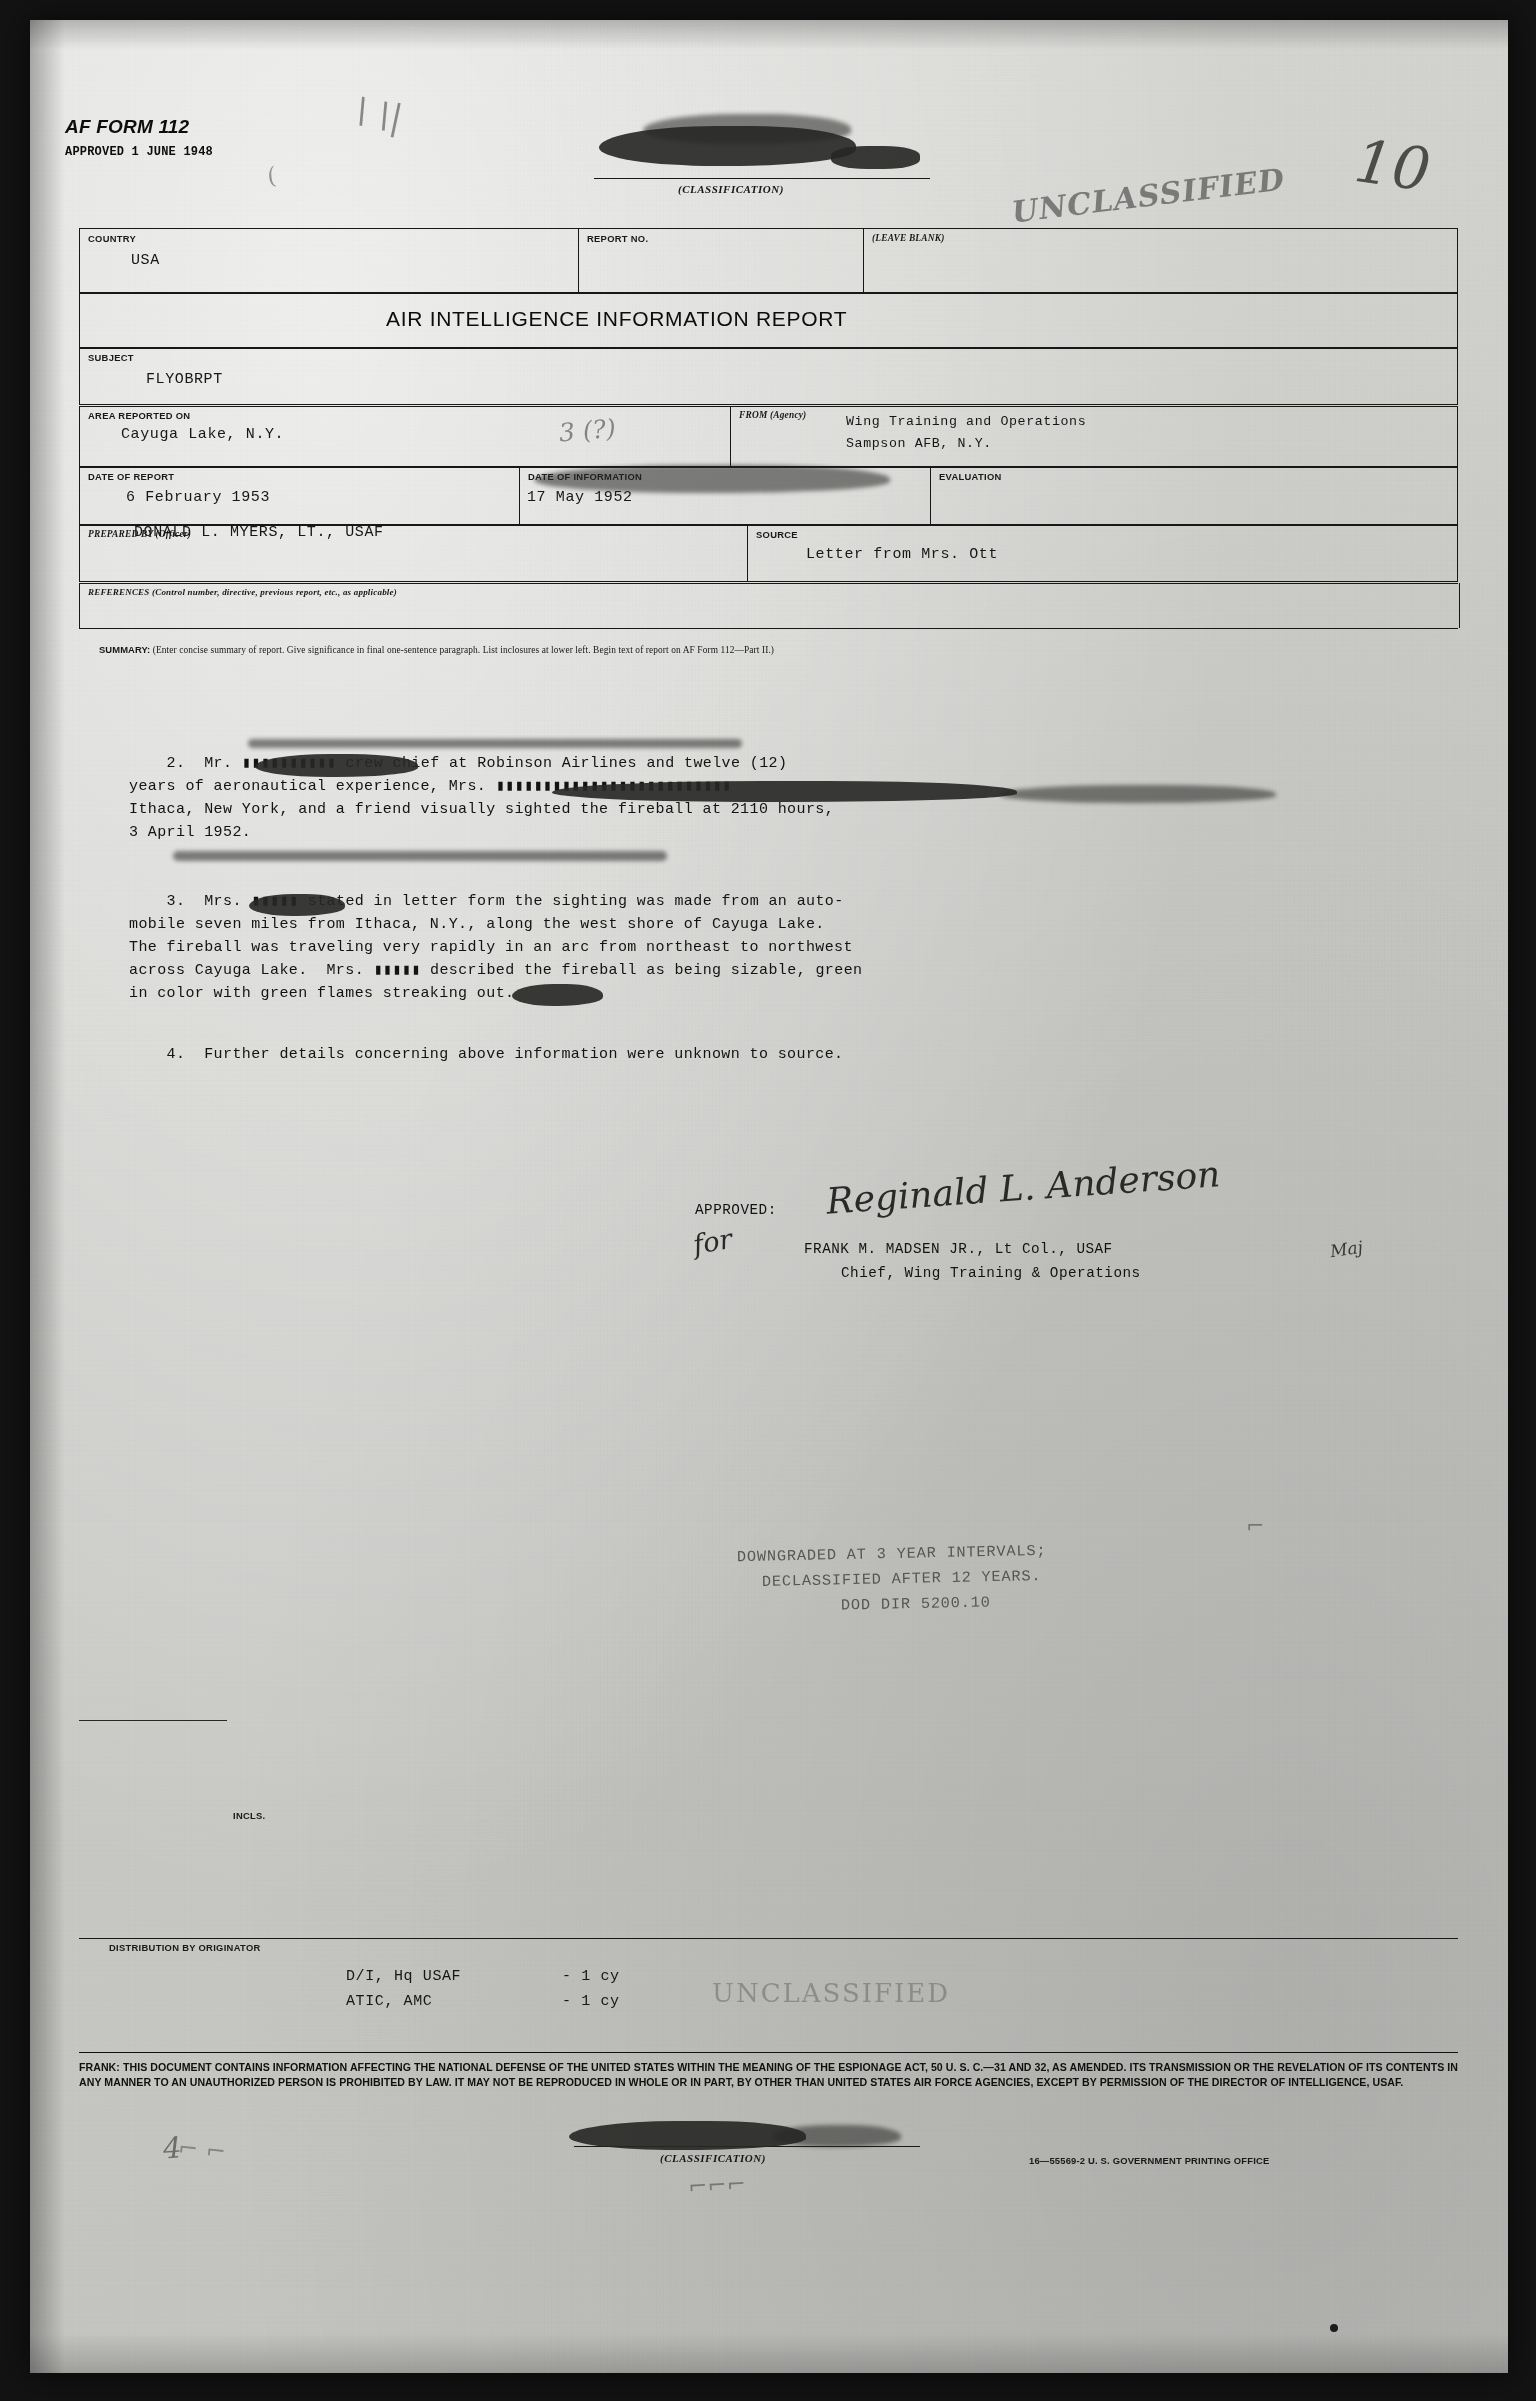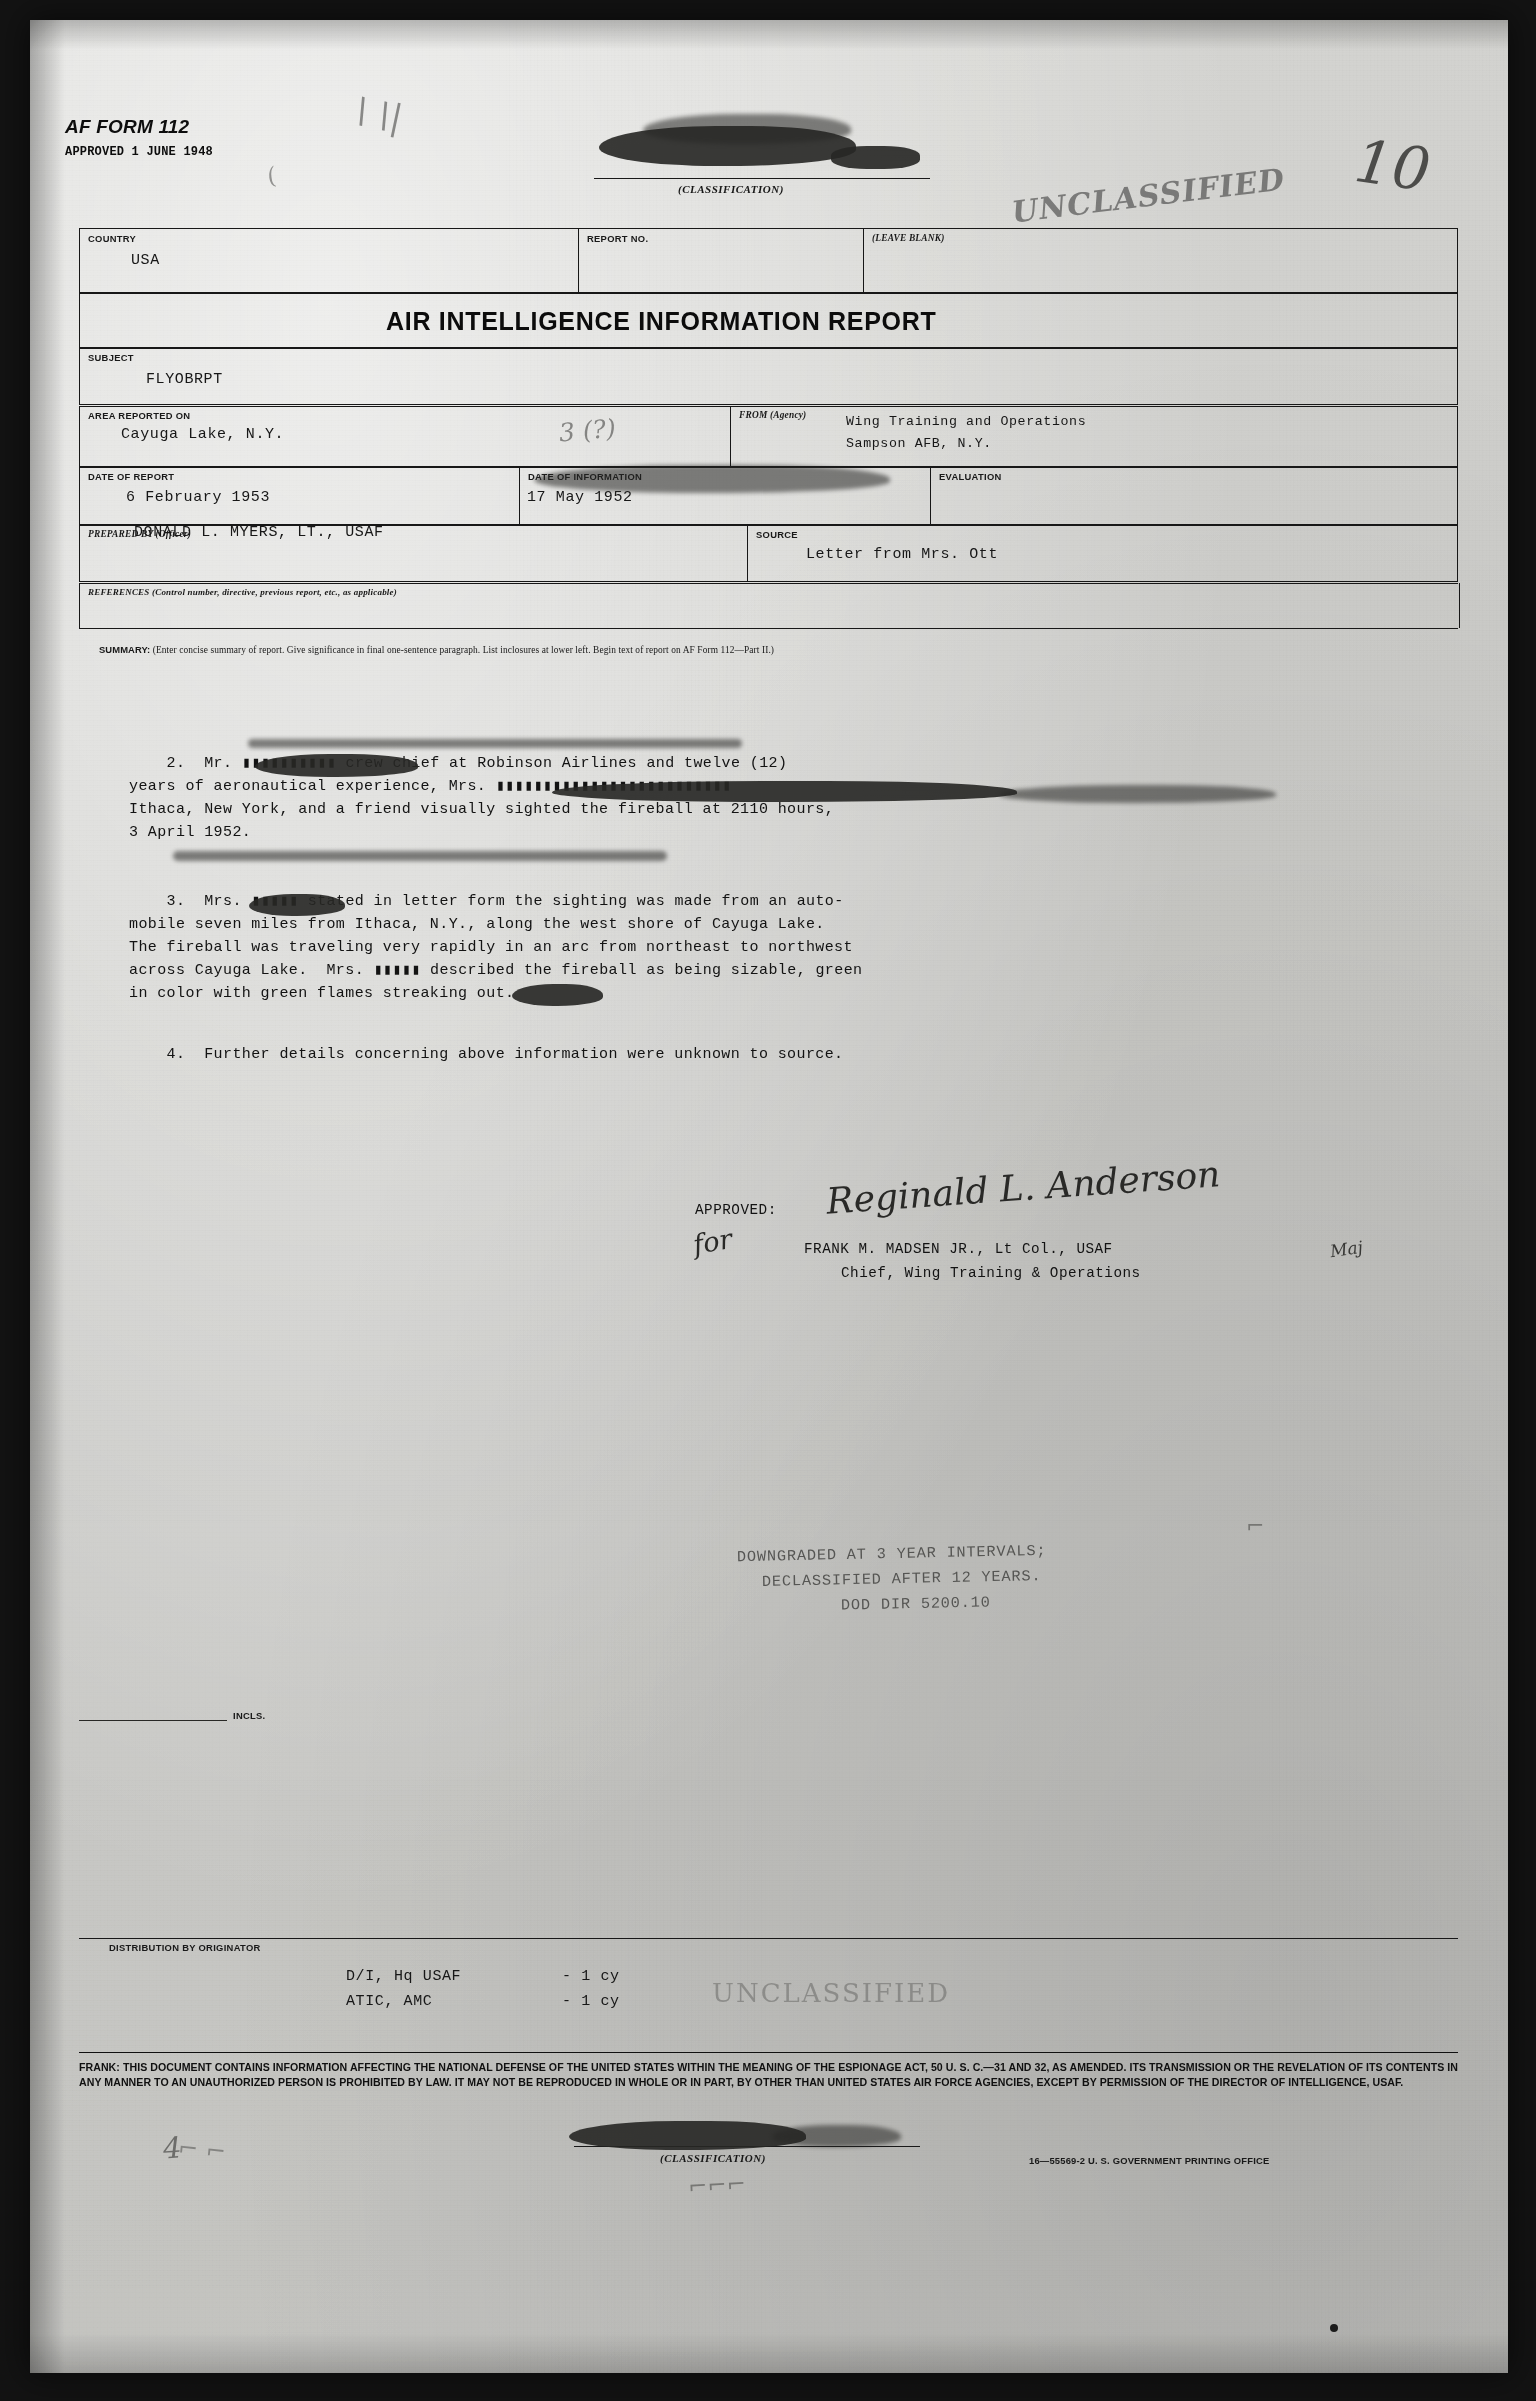--- a/index.html
+++ b/index.html
@@ -141,22 +141,22 @@
     border-top: 1px solid #1b1b1b;
   }
   .vline {
     position: absolute;
     width: 0;
     border-left: 1px solid #1b1b1b;
   }
 
   .title-main {
     font-family: "Liberation Sans", sans-serif;
-    font-weight: 700;
-    font-size: 25px;
+    font-weight: 400;
+    font-size: 21px;
     letter-spacing: 0.7px;
     color: #101010;
   }
 
   .fill {
     font-family: "Liberation Mono", monospace;
     font-size: 15px;
     color: #1b1b1b;
     letter-spacing: 0.6px;
     white-space: pre;
@@ -343,21 +343,21 @@
   <div class="abs approved-line" style="left:774px; top:1221px;">FRANK M. MADSEN JR., Lt Col., USAF</div>
   <div class="abs sig-tiny" style="left:1300px; top:1219px;">Maj</div>
   <div class="abs approved-line" style="left:811px; top:1245px;">Chief, Wing Training &amp; Operations</div>
 
   <div class="abs downgrade" style="left:707px; top:1525px; transform:rotate(-1.2deg);">DOWNGRADED AT 3 YEAR INTERVALS;</div>
   <div class="abs downgrade" style="left:732px; top:1550px; transform:rotate(-1.2deg);">DECLASSIFIED AFTER 12 YEARS.</div>
   <div class="abs downgrade" style="left:811px; top:1575px; transform:rotate(-1.2deg);">DOD DIR 5200.10</div>
   <div class="abs hand" style="left:1216px; top:1493px; font-size:22px; opacity:.45;">⌐</div>
 
   <div class="hline" style="left:49px; top:1700px; width:148px; border-top:1px solid #2a2a28;"></div>
-  <div class="abs tiny-cap" style="left:203px; top:1690px;">INCLS.</div>
+  <div class="abs tiny-cap" style="left:203px; top:1790px;">INCLS.</div>
 
   <div class="hline" style="left:49px; top:1918px; width:1379px;"></div>
   <div class="abs tiny-cap" style="left:79px; top:1922px;">DISTRIBUTION BY ORIGINATOR</div>
 
   <div class="abs fill" style="left:316px; top:1948px;">D/I, Hq USAF</div>
   <div class="abs fill" style="left:532px; top:1948px;">- 1 cy</div>
   <div class="abs fill" style="left:316px; top:1973px;">ATIC, AMC</div>
   <div class="abs fill" style="left:532px; top:1973px;">- 1 cy</div>
 
   <div class="abs" style="left:682px; top:1958px; font-family:'DejaVu Serif', serif; font-size:26px; color:#6a6a68; letter-spacing:2px; opacity:.55;">UNCLASSIFIED</div>

